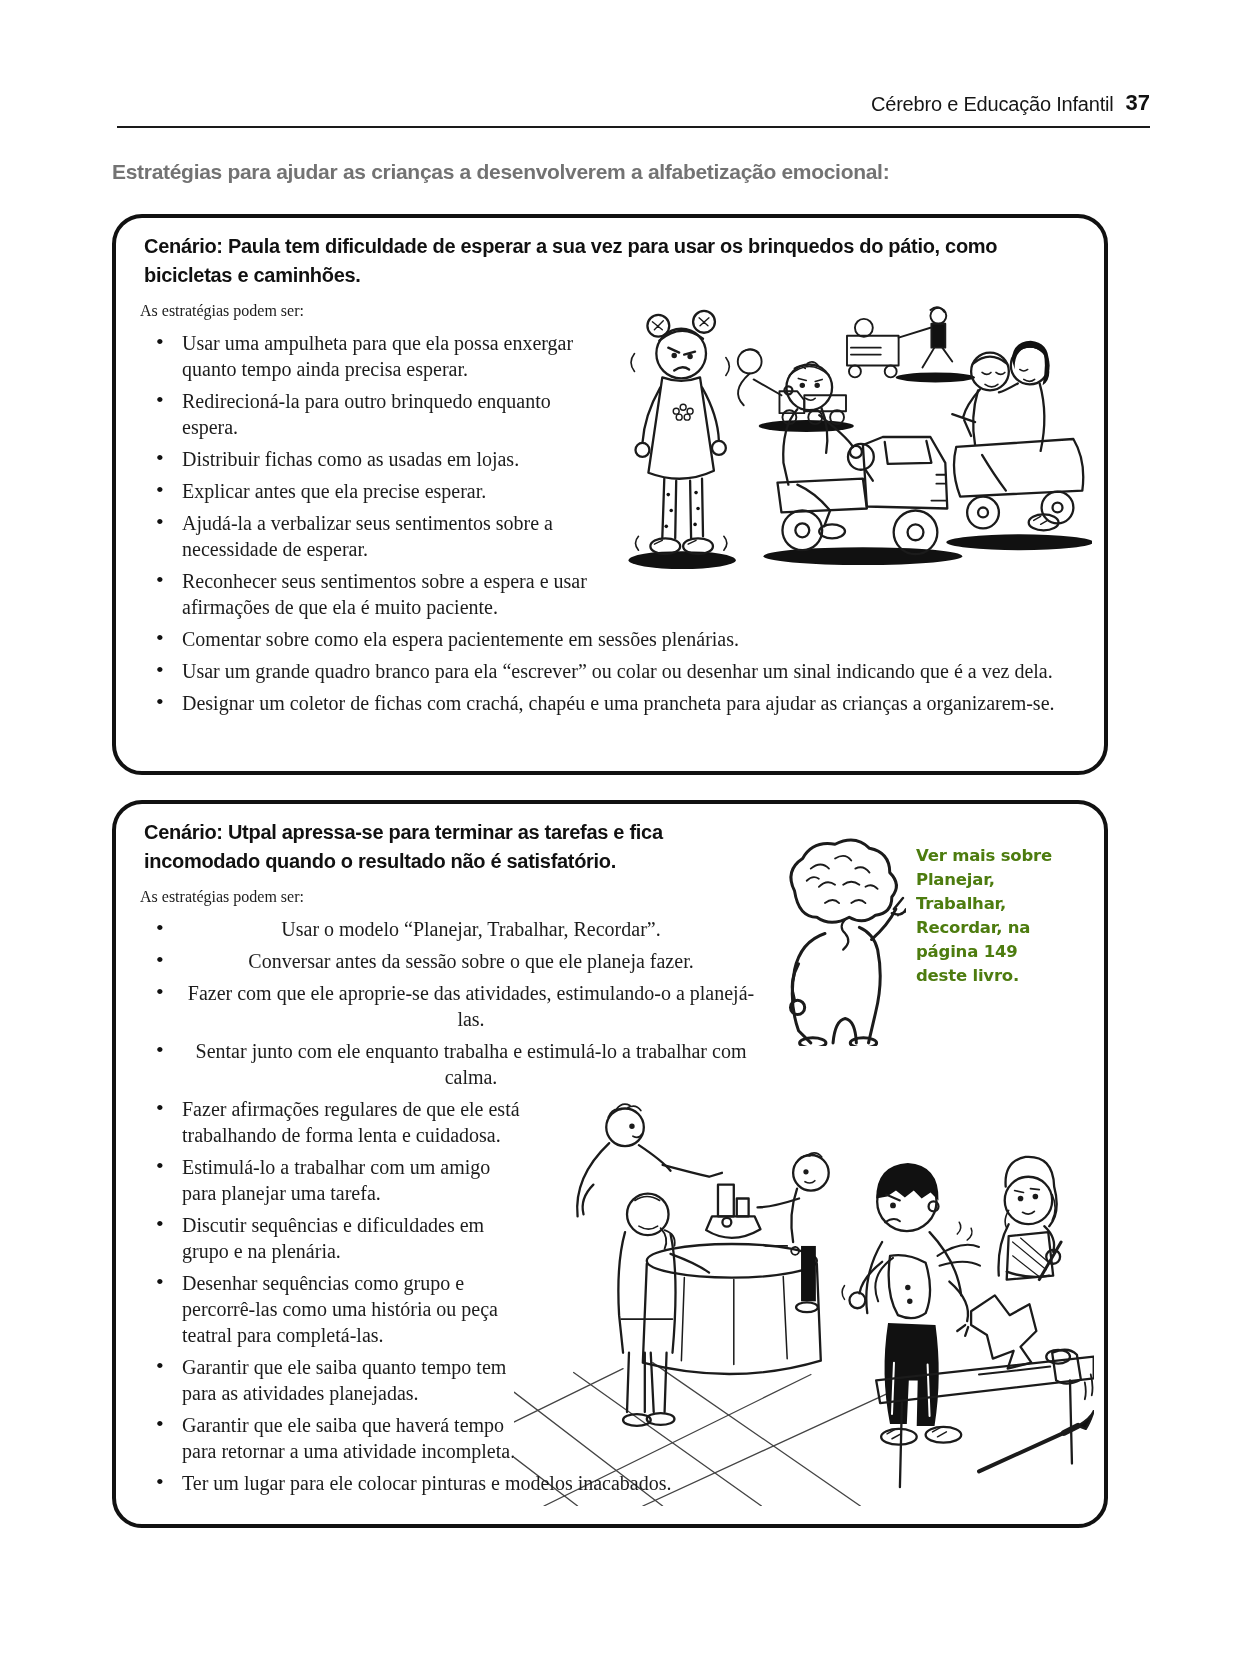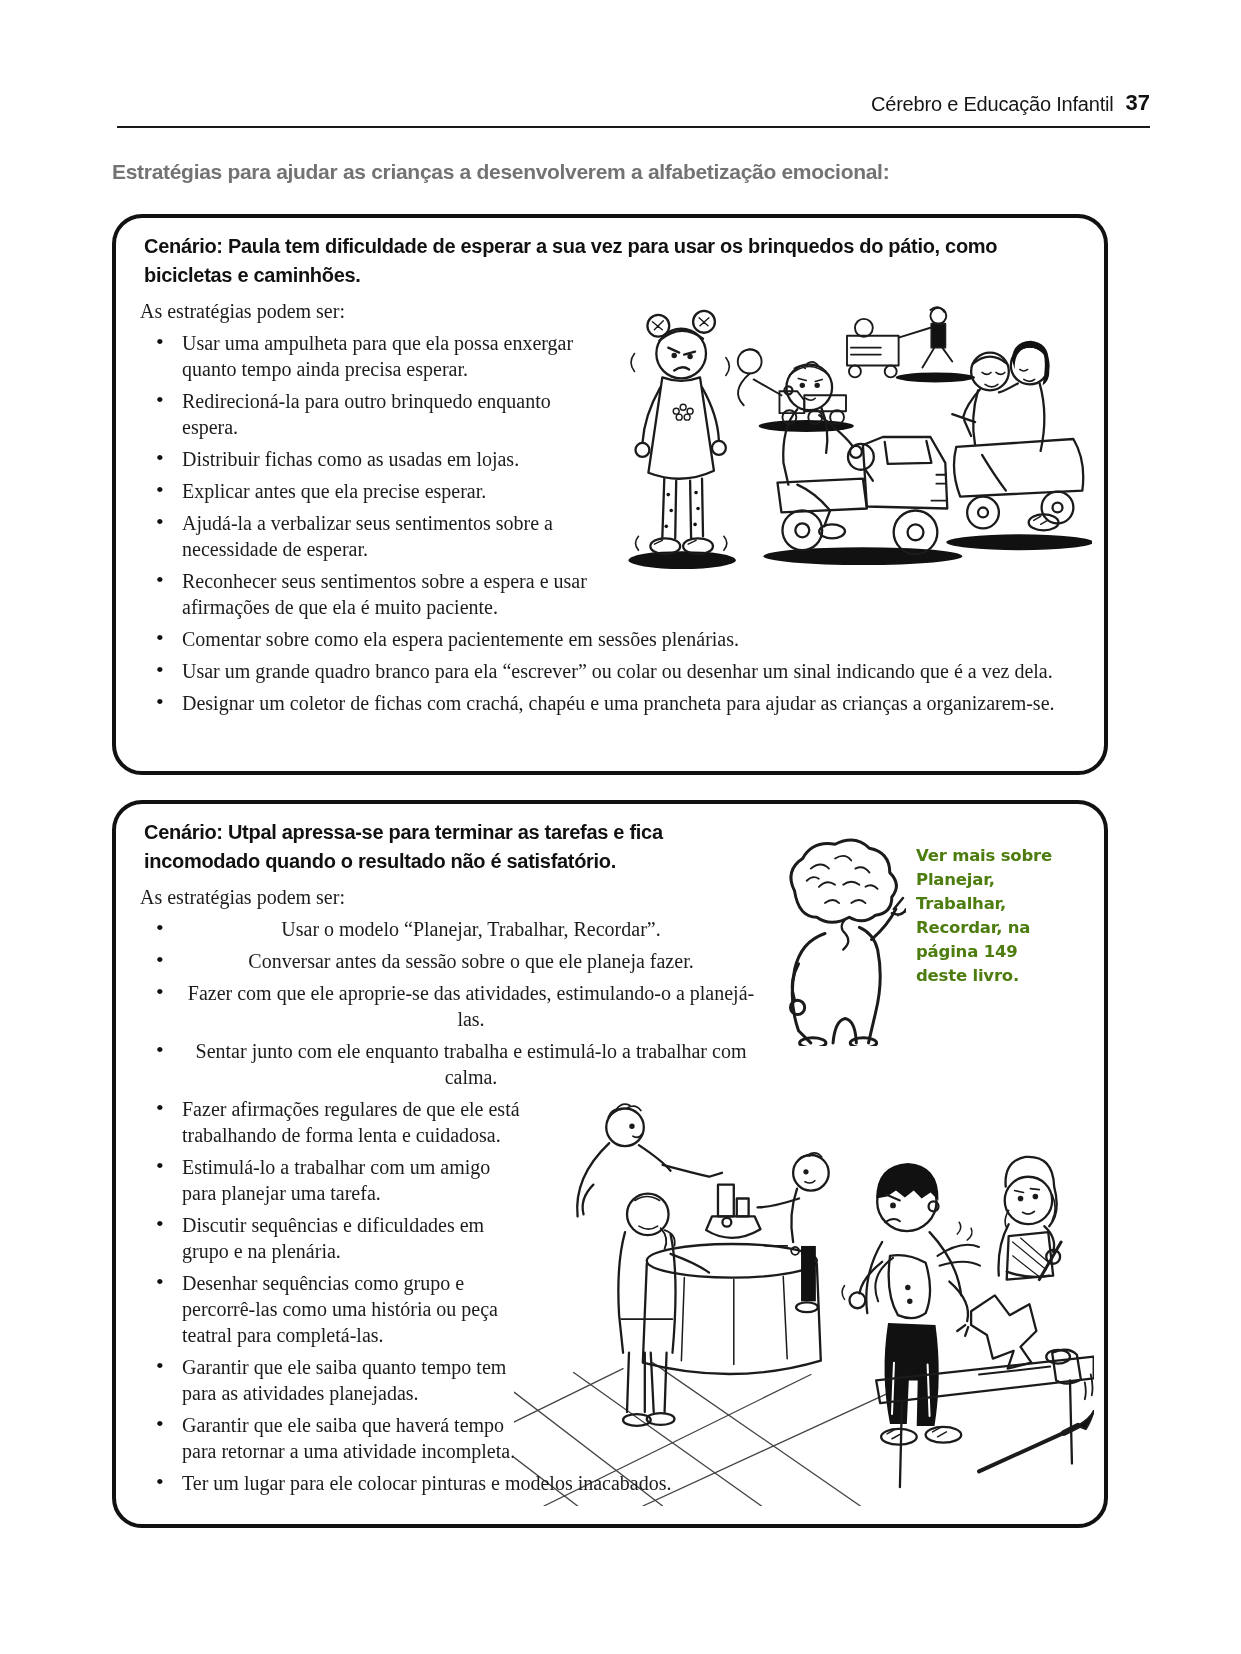--- a/index.html
+++ b/index.html
@@ -37,21 +37,21 @@
   .box-1 { top:214px; height:561px; }
   .box-2 { top:800px; height:728px; }
 
   .scenario-title {
     font-family:"Liberation Sans", sans-serif; font-weight:bold;
     font-size:20px; line-height:29px; letter-spacing:-0.3px; color:#111;
     margin:2px 0 8px 4px;
   }
   .box-2 .scenario-title { max-width:620px; }
 
-  .strategies-intro { font-size:20px; line-height:26px; margin:4px 0 6px 0; }
+  .strategies-intro { font-size:16px; line-height:26px; margin:4px 0 6px 0; }
 
   ul.strategy-list { list-style:none; }
   ul.strategy-list li {
     position:relative; padding-left:42px; margin-bottom:6px;
     font-size:20px; line-height:26px;
   }
   ul.strategy-list li::before {
     content:"\2022"; position:absolute; left:16px; top:-1px;
     font-size:22px; color:#111;
   }

